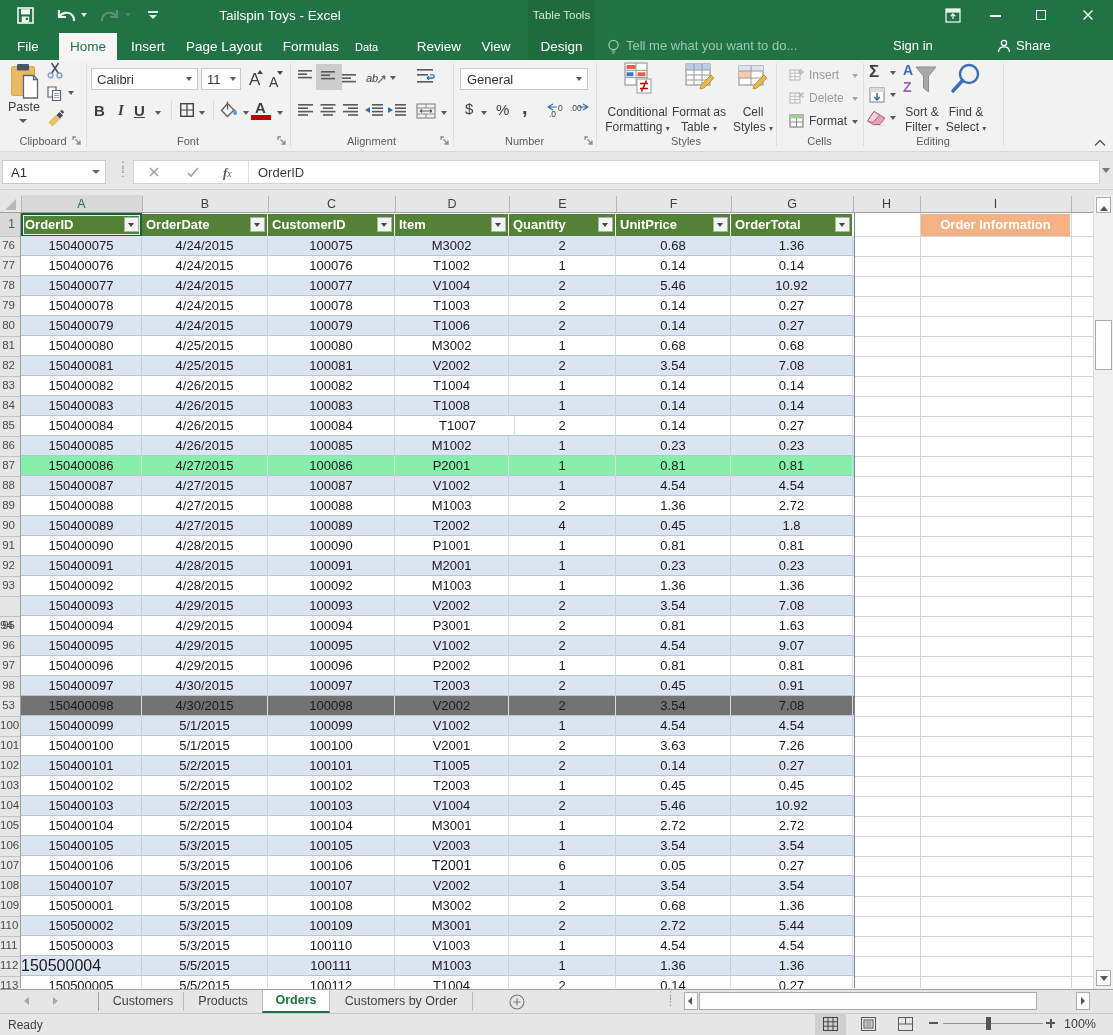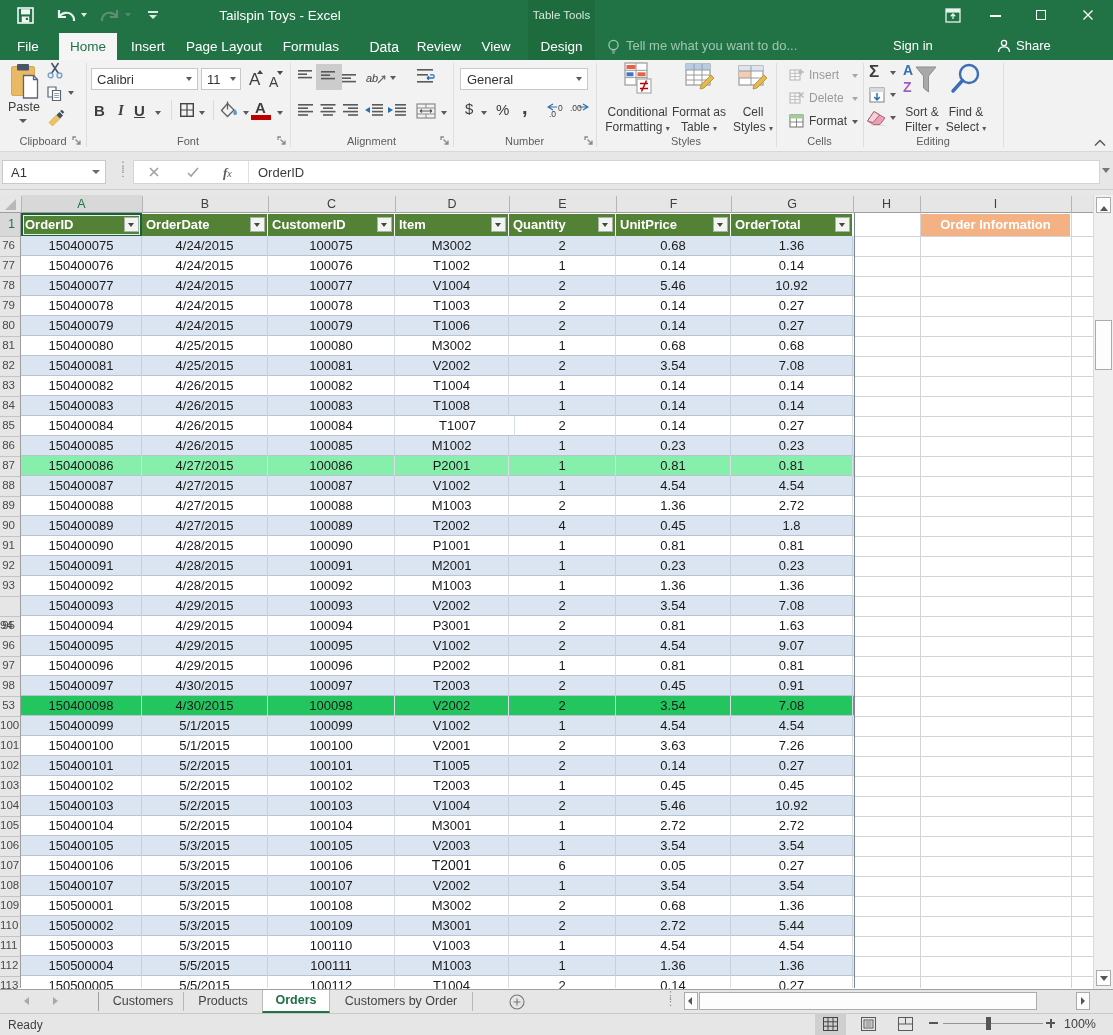--- a/index.html
+++ b/index.html
@@ -43,21 +43,21 @@
 <path d="M1.5 1.5 L10.5 10.5 M10.5 1.5 L1.5 10.5" stroke="#fff" stroke-width="1.4"></path>
 </svg>
 <div class="a" style="left:0;top:31px;width:1113px;height:29px;background:#217346"></div>
 <div class="a" style="left:528px;top:31px;width:67px;height:29px;background:#1e6b3e"></div>
 <div class="a" style="left:59px;top:33px;width:58px;height:27px;background:#f5f5f5"></div>
 <div class="a" style="left:8px;top:37px;width:40px;height:20px;line-height:20px;text-align:center;color:#fff;font-size:13.5px">File</div>
 <div class="a" style="left:59px;top:37px;width:58px;height:20px;line-height:20px;text-align:center;color:#217346;font-size:13.5px">Home</div>
 <div class="a" style="left:126px;top:37px;width:44px;height:20px;line-height:20px;text-align:center;color:#fff;font-size:13.5px">Insert</div>
 <div class="a" style="left:184px;top:37px;width:80px;height:20px;line-height:20px;text-align:center;color:#fff;font-size:13.5px">Page Layout</div>
 <div class="a" style="left:281px;top:37px;width:60px;height:20px;line-height:20px;text-align:center;color:#fff;font-size:13.5px">Formulas</div>
-<div class="a" style="left:355px;top:37px;width:44px;height:20px;line-height:20px;text-align:right;color:#fff;font-size:14px">Data</div>
+<div class="a" style="left:355px;top:37px;width:44px;height:20px;line-height:20px;text-align:left;color:#fff;font-size:11px">Data</div>
 <div class="a" style="left:409px;top:37px;width:60px;height:20px;line-height:20px;text-align:center;color:#fff;font-size:13.5px">Review</div>
 <div class="a" style="left:471px;top:37px;width:50px;height:20px;line-height:20px;text-align:center;color:#fff;font-size:13.5px">View</div>
 <div class="a" style="left:528px;top:37px;width:67px;height:20px;line-height:20px;text-align:center;color:#fff;font-size:13.5px">Design</div>
 <svg class="a" style="left:607px;top:39px" width="13" height="16" viewBox="0 0 13 16">
 <circle cx="6.5" cy="6" r="4.6" fill="none" stroke="#9fc7af" stroke-width="1.3"></circle>
 <path d="M4.7 12 L8.3 12 M5.2 14 L7.8 14" stroke="#9fc7af" stroke-width="1.2"></path>
 </svg>
 <div class="a" style="left:626px;top:38px;color:#9fc7af;font-size:13px">Tell me what you want to do...</div>
 <div class="a" style="left:893px;top:38px;color:#fff;font-size:13px">Sign in</div>
 <svg class="a" style="left:996px;top:38px" width="16" height="16" viewBox="0 0 16 16">
@@ -700,21 +700,21 @@
 </div>
 <div class="a" style="left:21px;top:676px;width:833px;height:20px;background:#dbe5f1;border-bottom:1px solid #b9c4d1">
 <div class="a" style="left:0px;top:0;width:121px;height:20px;border-right:1px solid #c6d0dc;color:#1a1a1a;font-size:13px;text-align:center;line-height:19px">150400097</div>
 <div class="a" style="left:121px;top:0;width:126px;height:20px;border-right:1px solid #c6d0dc;color:#1a1a1a;font-size:13px;text-align:center;line-height:19px">4/30/2015</div>
 <div class="a" style="left:247px;top:0;width:127px;height:20px;border-right:1px solid #c6d0dc;color:#1a1a1a;font-size:13px;text-align:center;line-height:19px">100097</div>
 <div class="a" style="left:374px;top:0;width:114px;height:20px;border-right:1px solid #c6d0dc;color:#1a1a1a;font-size:13px;text-align:center;line-height:19px">T2003</div>
 <div class="a" style="left:488px;top:0;width:107px;height:20px;border-right:1px solid #c6d0dc;color:#1a1a1a;font-size:13px;text-align:center;line-height:19px">2</div>
 <div class="a" style="left:595px;top:0;width:115px;height:20px;border-right:1px solid #c6d0dc;color:#1a1a1a;font-size:13px;text-align:center;line-height:19px">0.45</div>
 <div class="a" style="left:710px;top:0;width:122px;height:20px;border-right:1px solid #c6d0dc;color:#1a1a1a;font-size:13px;text-align:center;line-height:19px">0.91</div>
 </div>
-<div class="a" style="left:21px;top:696px;width:833px;height:20px;background:#22c55e;border-bottom:1px solid #b9c4d1">
+<div class="a" style="left:21px;top:696px;width:833px;height:20px;background:#737373;border-bottom:1px solid #b9c4d1">
 <div class="a" style="left:0px;top:0;width:121px;height:20px;border-right:1px solid #d9dee5;color:#1a1a1a;font-size:13px;text-align:center;line-height:19px">150400098</div>
 <div class="a" style="left:121px;top:0;width:126px;height:20px;border-right:1px solid #d9dee5;color:#1a1a1a;font-size:13px;text-align:center;line-height:19px">4/30/2015</div>
 <div class="a" style="left:247px;top:0;width:127px;height:20px;border-right:1px solid #d9dee5;color:#1a1a1a;font-size:13px;text-align:center;line-height:19px">100098</div>
 <div class="a" style="left:374px;top:0;width:114px;height:20px;border-right:1px solid #d9dee5;color:#1a1a1a;font-size:13px;text-align:center;line-height:19px">V2002</div>
 <div class="a" style="left:488px;top:0;width:107px;height:20px;border-right:1px solid #d9dee5;color:#1a1a1a;font-size:13px;text-align:center;line-height:19px">2</div>
 <div class="a" style="left:595px;top:0;width:115px;height:20px;border-right:1px solid #d9dee5;color:#1a1a1a;font-size:13px;text-align:center;line-height:19px">3.54</div>
 <div class="a" style="left:710px;top:0;width:122px;height:20px;border-right:1px solid #d9dee5;color:#1a1a1a;font-size:13px;text-align:center;line-height:19px">7.08</div>
 </div>
 <div class="a" style="left:21px;top:716px;width:833px;height:20px;background:#dbe5f1;border-bottom:1px solid #b9c4d1">
 <div class="a" style="left:0px;top:0;width:121px;height:20px;border-right:1px solid #c6d0dc;color:#1a1a1a;font-size:13px;text-align:center;line-height:19px">150400099</div>
@@ -818,21 +818,21 @@
 <div class="a" style="left:21px;top:936px;width:833px;height:20px;background:#ffffff;border-bottom:1px solid #b9c4d1">
 <div class="a" style="left:0px;top:0;width:121px;height:20px;border-right:1px solid #d9dee5;color:#1a1a1a;font-size:13px;text-align:center;line-height:19px">150500003</div>
 <div class="a" style="left:121px;top:0;width:126px;height:20px;border-right:1px solid #d9dee5;color:#1a1a1a;font-size:13px;text-align:center;line-height:19px">5/3/2015</div>
 <div class="a" style="left:247px;top:0;width:127px;height:20px;border-right:1px solid #d9dee5;color:#1a1a1a;font-size:13px;text-align:center;line-height:19px">100110</div>
 <div class="a" style="left:374px;top:0;width:114px;height:20px;border-right:1px solid #d9dee5;color:#1a1a1a;font-size:13px;text-align:center;line-height:19px">V1003</div>
 <div class="a" style="left:488px;top:0;width:107px;height:20px;border-right:1px solid #d9dee5;color:#1a1a1a;font-size:13px;text-align:center;line-height:19px">1</div>
 <div class="a" style="left:595px;top:0;width:115px;height:20px;border-right:1px solid #d9dee5;color:#1a1a1a;font-size:13px;text-align:center;line-height:19px">4.54</div>
 <div class="a" style="left:710px;top:0;width:122px;height:20px;border-right:1px solid #d9dee5;color:#1a1a1a;font-size:13px;text-align:center;line-height:19px">4.54</div>
 </div>
 <div class="a" style="left:21px;top:956px;width:833px;height:20px;background:#dbe5f1;border-bottom:1px solid #b9c4d1">
-<div class="a" style="left:0px;top:0;width:121px;height:20px;border-right:1px solid #c6d0dc;color:#1a1a1a;font-size:13px;text-align:center;line-height:19px">150500004</div>
+<div class="a" style="left:0px;top:0;width:121px;height:20px;border-right:1px solid #c6d0dc;color:#1a1a1a;font-size:16px;line-height:19px">150500004</div>
 <div class="a" style="left:121px;top:0;width:126px;height:20px;border-right:1px solid #c6d0dc;color:#1a1a1a;font-size:13px;text-align:center;line-height:19px">5/5/2015</div>
 <div class="a" style="left:247px;top:0;width:127px;height:20px;border-right:1px solid #c6d0dc;color:#1a1a1a;font-size:13px;text-align:center;line-height:19px">100111</div>
 <div class="a" style="left:374px;top:0;width:114px;height:20px;border-right:1px solid #c6d0dc;color:#1a1a1a;font-size:13px;text-align:center;line-height:19px">M1003</div>
 <div class="a" style="left:488px;top:0;width:107px;height:20px;border-right:1px solid #c6d0dc;color:#1a1a1a;font-size:13px;text-align:center;line-height:19px">1</div>
 <div class="a" style="left:595px;top:0;width:115px;height:20px;border-right:1px solid #c6d0dc;color:#1a1a1a;font-size:13px;text-align:center;line-height:19px">1.36</div>
 <div class="a" style="left:710px;top:0;width:122px;height:20px;border-right:1px solid #c6d0dc;color:#1a1a1a;font-size:13px;text-align:center;line-height:19px">1.36</div>
 </div>
 <div class="a" style="left:21px;top:976px;width:833px;height:12px;background:#ffffff;border-bottom:none">
 <div class="a" style="left:0px;top:0;width:121px;height:12px;border-right:1px solid #d9dee5;color:#1a1a1a;font-size:13px;text-align:center;line-height:19px">150500005</div>
 <div class="a" style="left:121px;top:0;width:126px;height:12px;border-right:1px solid #d9dee5;color:#1a1a1a;font-size:13px;text-align:center;line-height:19px">5/5/2015</div>

